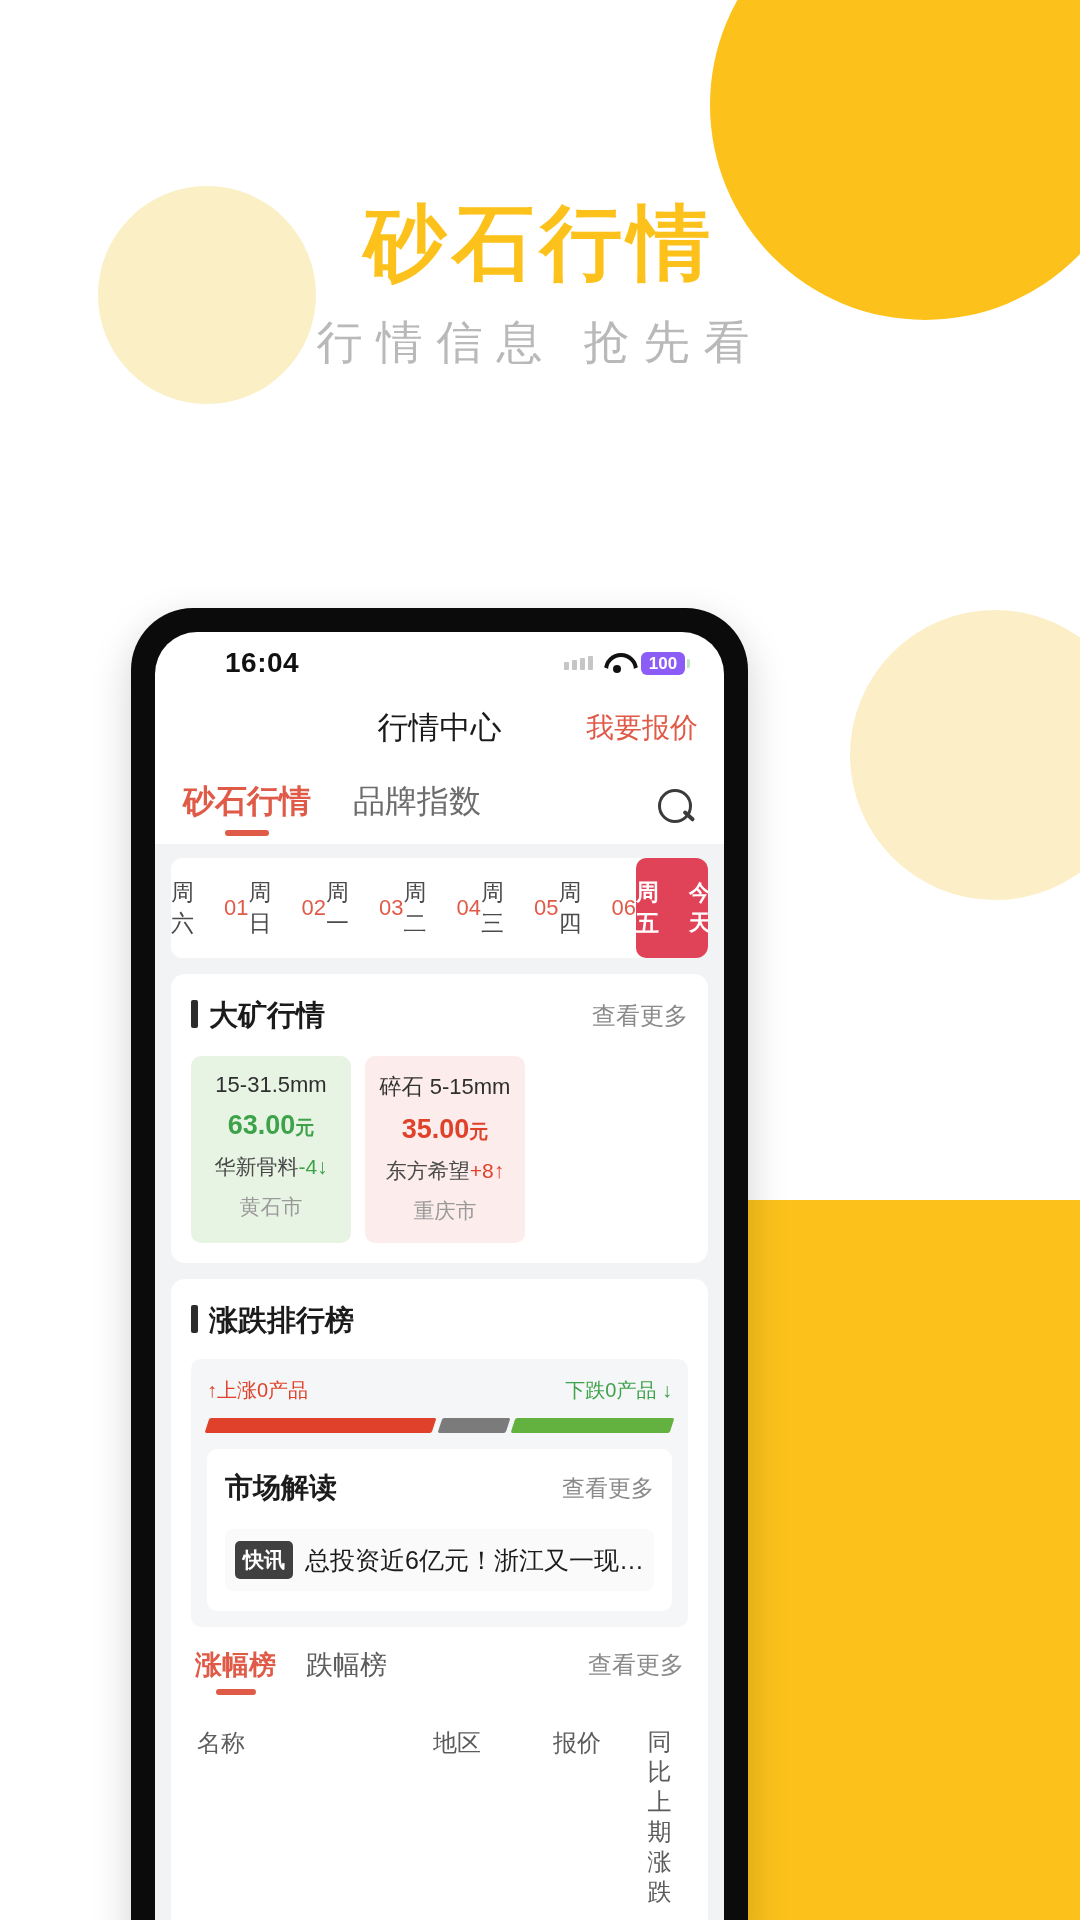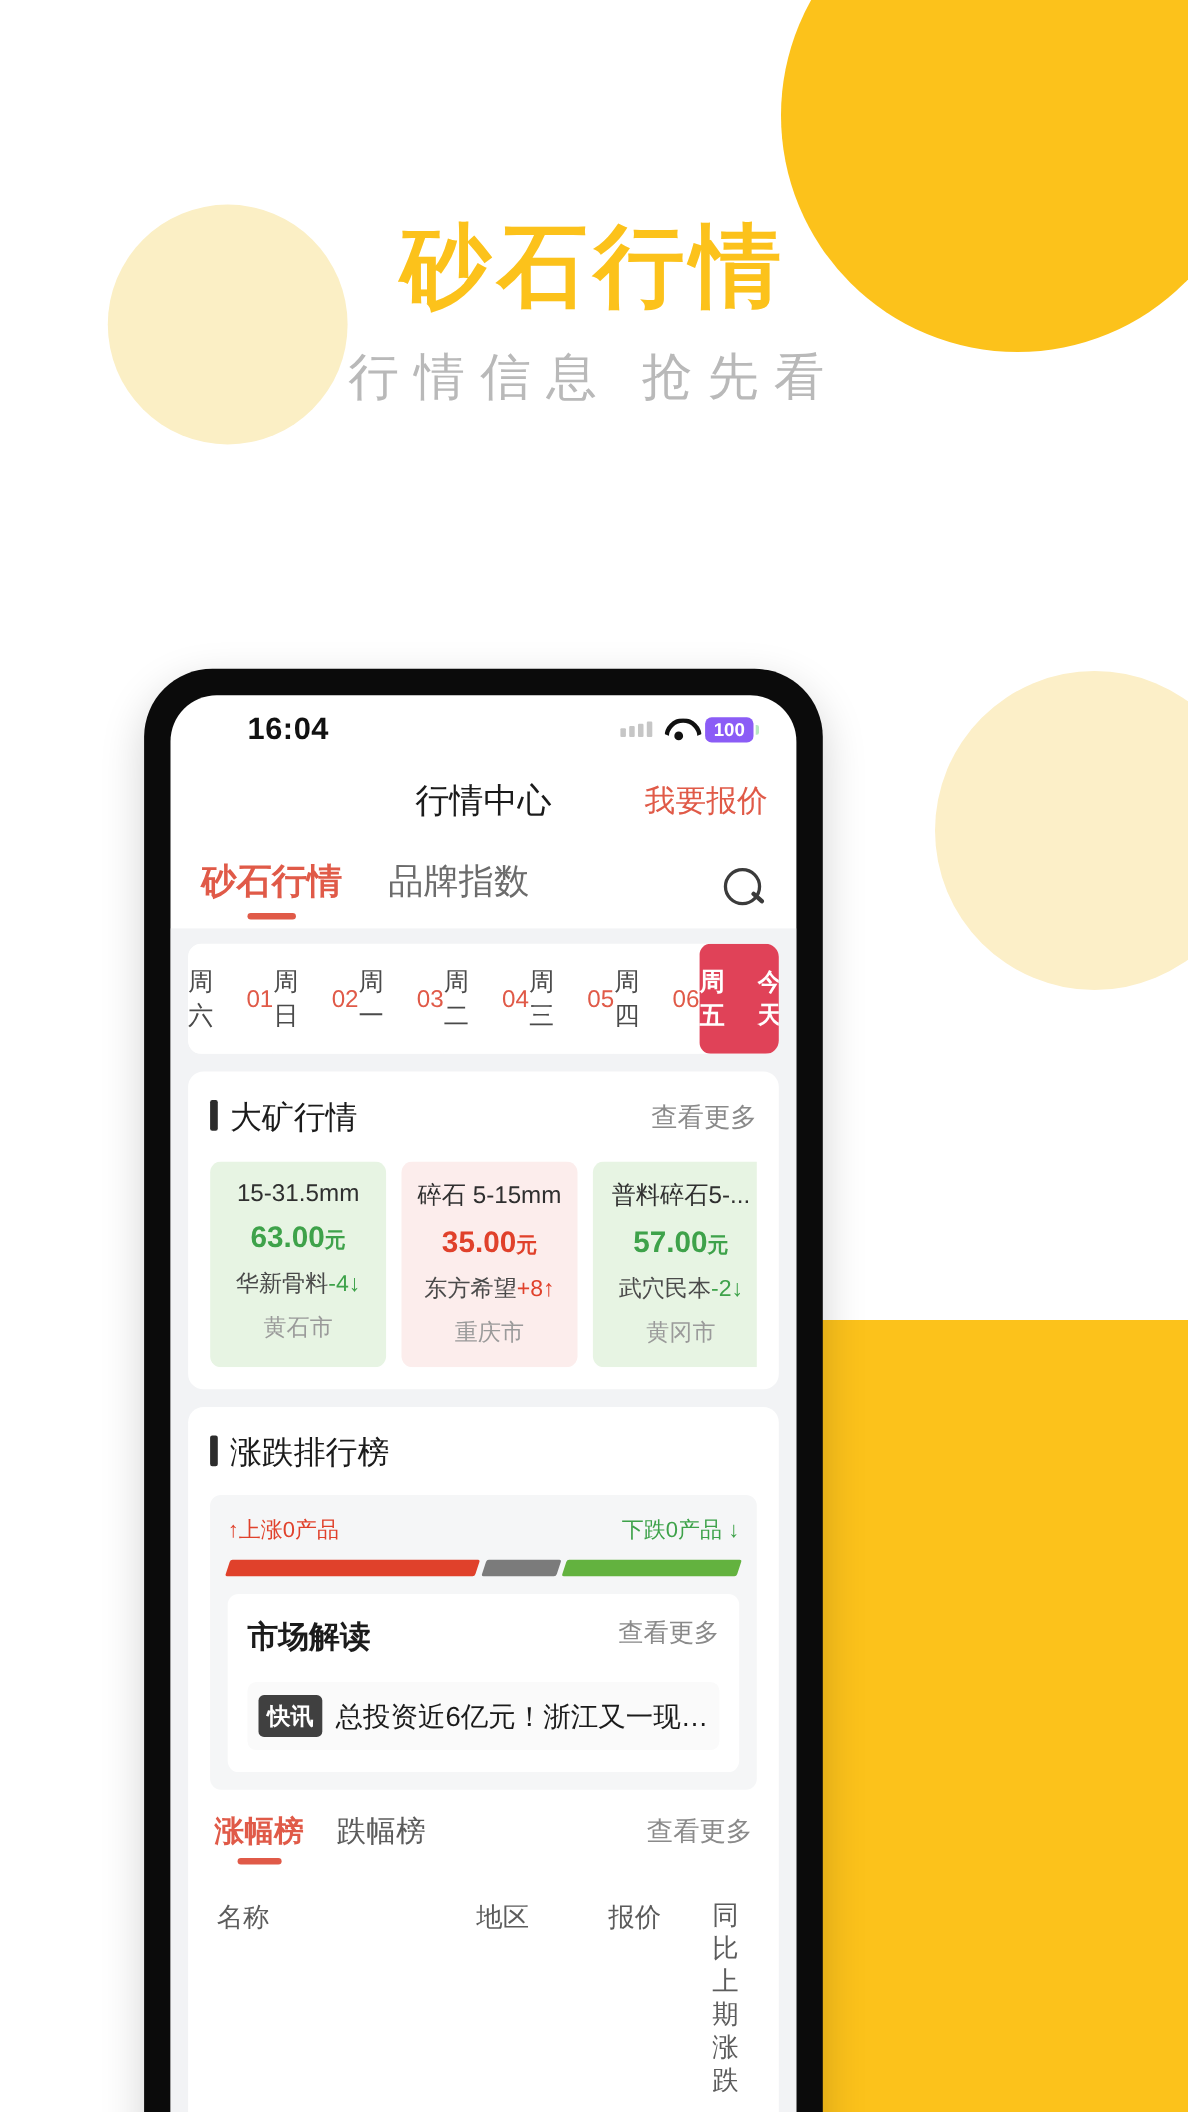--- a/index.html
+++ b/index.html
@@ -162,21 +162,21 @@
   .day .d-num{ font-size:22px; color:#E05A48;margin-left:20px;}
   .day.today{ background:#E04258; border-radius:10px;}
   .day.today .d-name,.day.today .d-num{ color:#fff; font-weight:bold;}
 
   
   .card{
     background:#ffffff; border-radius:14px; margin-top:16px; padding:22px 20px 20px 20px;
   }
   .card-head{ display:flex; align-items:center; }
   .card-title{
-    font-size:29px; font-weight:normal; color:#1b1b1b; position:relative;
+    font-size:29px; font-weight:bold; color:#1b1b1b; position:relative;
     padding-left:18px;
   }
   .card-title::before{
     content:""; position:absolute; left:0; top:4px; width:7px; height:28px;
     background:#2c2c2c; border-radius:2px;
   }
   .card-more{ margin-left:auto; font-size:24px; color:#8a8a8a;}
 
   
   .mine-row{
@@ -205,21 +205,21 @@
   .rank-legend .r{ margin-left:auto; color:#3EA24A;}
   .rank-bar{ display:flex; gap:6px; margin-top:14px; height:15px;}
   .rank-bar .seg{ border-radius:2px;}
   .rank-bar .seg.red{ flex:50; background:#E0412B; transform:skewX(-18deg);}
   .rank-bar .seg.gray{ flex:15; background:#7b7b7b; transform:skewX(-18deg);}
   .rank-bar .seg.green{ flex:35; background:#63B23F; transform:skewX(-18deg);}
 
   .market-box{
     background:#ffffff; border-radius:10px; margin-top:16px; padding:20px 18px;
   }
-  .market-head{ display:flex; align-items:flex-start;}
+  .market-head{ display:flex; align-items:center;}
   .market-title{ font-size:28px; font-weight:bold; color:#1b1b1b;}
   .market-more{ margin-left:auto; font-size:23px; color:#8a8a8a;}
   .news-row{
     display:flex; align-items:center; gap:12px; margin-top:22px;
     background:#fafafa; border-radius:8px; padding:12px 10px;
   }
   .badge-flash{
     background:#404040; color:#fff; font-size:21px; font-weight:bold;
     padding:5px 8px; border-radius:5px; flex:0 0 auto;
   }
@@ -345,30 +345,20 @@
             <div class="mine-name">碎石 5-15mm</div>
             <div class="mine-price up">
               <span>35.00</span><span class="unit">元</span>
             </div>
             <div class="mine-sub">
               <span>东方希望</span><span class="up">+8↑</span>
             </div>
             <div class="mine-city">重庆市</div>
           </div>
 
-          <div class="mine-item green">
-            <div class="mine-name">普料碎石5-...</div>
-            <div class="mine-price down">
-              <span>57.00</span><span class="unit">元</span>
-            </div>
-            <div class="mine-sub">
-              <span>武穴民本</span><span class="down">-2↓</span>
-            </div>
-            <div class="mine-city">黄冈市</div>
-          </div>
 
         </div>
       </div>
 
       <div class="card">
         <div class="card-head">
           <div class="card-title">涨跌排行榜</div>
         </div>
 
         <div class="rank-inner">

